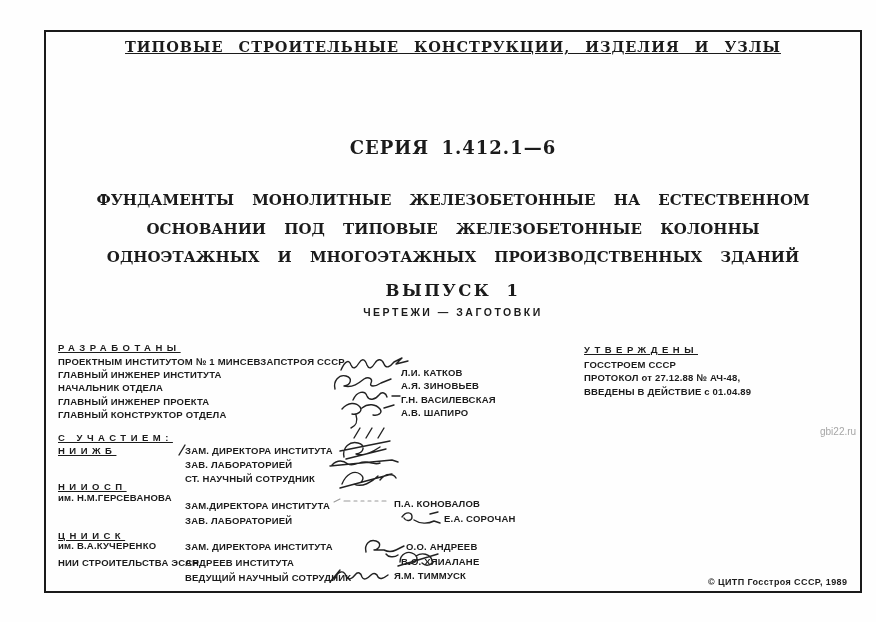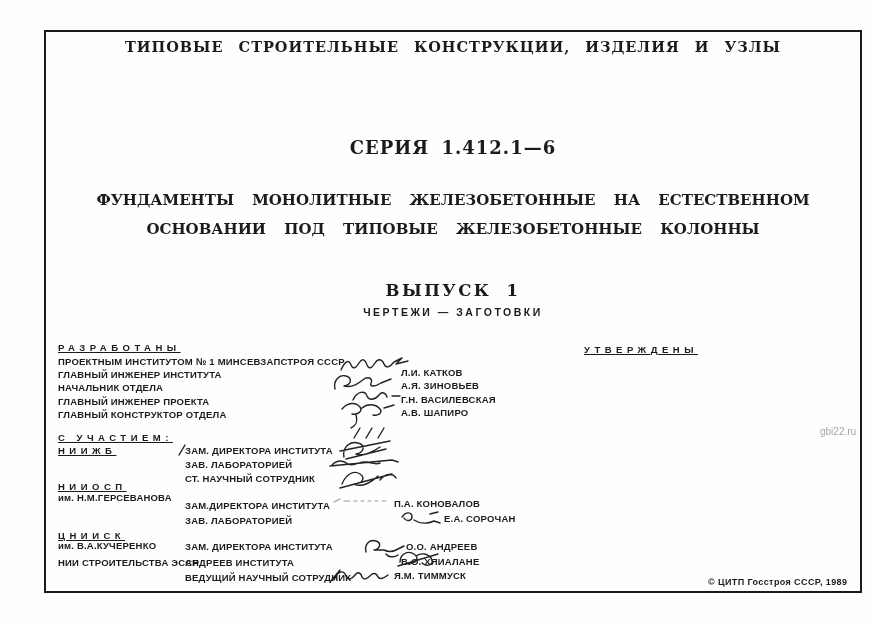--- a/index.html
+++ b/index.html
@@ -2,21 +2,21 @@
 <html><head>
 <meta charset="utf-8">
 <style>
   html,body{margin:0;padding:0;background:#ffffff;}
   .page{position:relative;width:876px;height:622px;background:#fefefe;overflow:hidden;
         font-family:"Liberation Sans",sans-serif;color:#1b1b1b;}
   .frame{position:absolute;left:44px;top:30px;width:814px;height:559px;
          border:2px solid #1a1a1a;}
   .abs{position:absolute;white-space:nowrap;}
   .ctr{left:44px;width:818px;text-align:center;}
-  .h-top{font:700 14.5px "DejaVu Serif",serif;letter-spacing:1px;word-spacing:9px;}
+  .h-top{font:700 14.5px "DejaVu Serif",serif;letter-spacing:1px;word-spacing:9px;text-decoration:underline;}
   .h-series{font:700 18px "DejaVu Serif",serif;letter-spacing:1px;word-spacing:5px;}
   .h-title{font:700 15px "DejaVu Serif",serif;word-spacing:13px;line-height:28.5px;}
   .h-issue{font:700 16.5px "DejaVu Serif",serif;letter-spacing:2.5px;word-spacing:7px;}
   .h-issuesub{font:700 10.5px "Liberation Sans",sans-serif;letter-spacing:2.5px;}
   .t{font:700 9.5px "Liberation Sans",sans-serif;letter-spacing:0.2px;}
   .sp{letter-spacing:4.5px;text-decoration:underline;}
   .stack{line-height:13.4px;}
   .stack14{line-height:14.2px;}
   .stack15{line-height:15px;}
   .stack145{line-height:14.5px;}
@@ -30,40 +30,46 @@
 <body>
 
 <div class="page">
   <div class="frame"></div>
 
   <div class="abs ctr h-top" style="top:38px">ТИПОВЫЕ СТРОИТЕЛЬНЫЕ КОНСТРУКЦИИ, ИЗДЕЛИЯ И УЗЛЫ</div>
   <div class="abs ctr h-series" style="top:137px">СЕРИЯ 1.412.1—6</div>
   <div class="abs ctr h-title" style="top:186px">
     <div>ФУНДАМЕНТЫ МОНОЛИТНЫЕ ЖЕЛЕЗОБЕТОННЫЕ НА ЕСТЕСТВЕННОМ</div>
     <div>ОСНОВАНИИ ПОД ТИПОВЫЕ ЖЕЛЕЗОБЕТОННЫЕ КОЛОННЫ</div>
+    <div>ОДНОЭТАЖНЫХ И МНОГОЭТАЖНЫХ ПРОИЗВОДСТВЕННЫХ ЗДАНИЙ</div>
   </div>
   <div class="abs ctr h-issue" style="top:281px">ВЫПУСК 1</div>
   <div class="abs ctr h-issuesub" style="top:306px">ЧЕРТЕЖИ — ЗАГОТОВКИ</div>
 
   <div class="abs t sp" style="left:58px;top:342px">РАЗРАБОТАНЫ</div>
   <div class="abs t" style="left:58px;top:356px">ПРОЕКТНЫМ ИНСТИТУТОМ № 1 МИНСЕВЗАПСТРОЯ СССР</div>
   <div class="abs t stack" style="left:58px;top:368px">
     <div>ГЛАВНЫЙ ИНЖЕНЕР ИНСТИТУТА</div>
     <div>НАЧАЛЬНИК ОТДЕЛА</div>
     <div>ГЛАВНЫЙ ИНЖЕНЕР ПРОЕКТА</div>
     <div>ГЛАВНЫЙ КОНСТРУКТОР ОТДЕЛА</div>
   </div>
   <div class="abs t stack" style="left:401px;top:366px">
     <div>Л.И. КАТКОВ</div>
     <div>А.Я. ЗИНОВЬЕВ</div>
     <div>Г.Н. ВАСИЛЕВСКАЯ</div>
     <div>А.В. ШАПИРО</div>
   </div>
 
   <div class="abs t sp" style="left:584px;top:344px">УТВЕРЖДЕНЫ</div>
+  <div class="abs t stack" style="left:584px;top:358px">
+    <div>ГОССТРОЕМ СССР</div>
+    <div>ПРОТОКОЛ от 27.12.88 № АЧ-48,</div>
+    <div>ВВЕДЕНЫ В ДЕЙСТВИЕ с 01.04.89</div>
+  </div>
 
   <div class="abs t sp" style="left:58px;top:432px">С УЧАСТИЕМ:</div>
 
   <div class="abs t sp" style="left:58px;top:445px">НИИЖБ</div>
   <div class="abs t stack14" style="left:185px;top:444px">
     <div>ЗАМ. ДИРЕКТОРА ИНСТИТУТА</div>
     <div>ЗАВ. ЛАБОРАТОРИЕЙ</div>
     <div>СТ. НАУЧНЫЙ СОТРУДНИК</div>
   </div>
 

